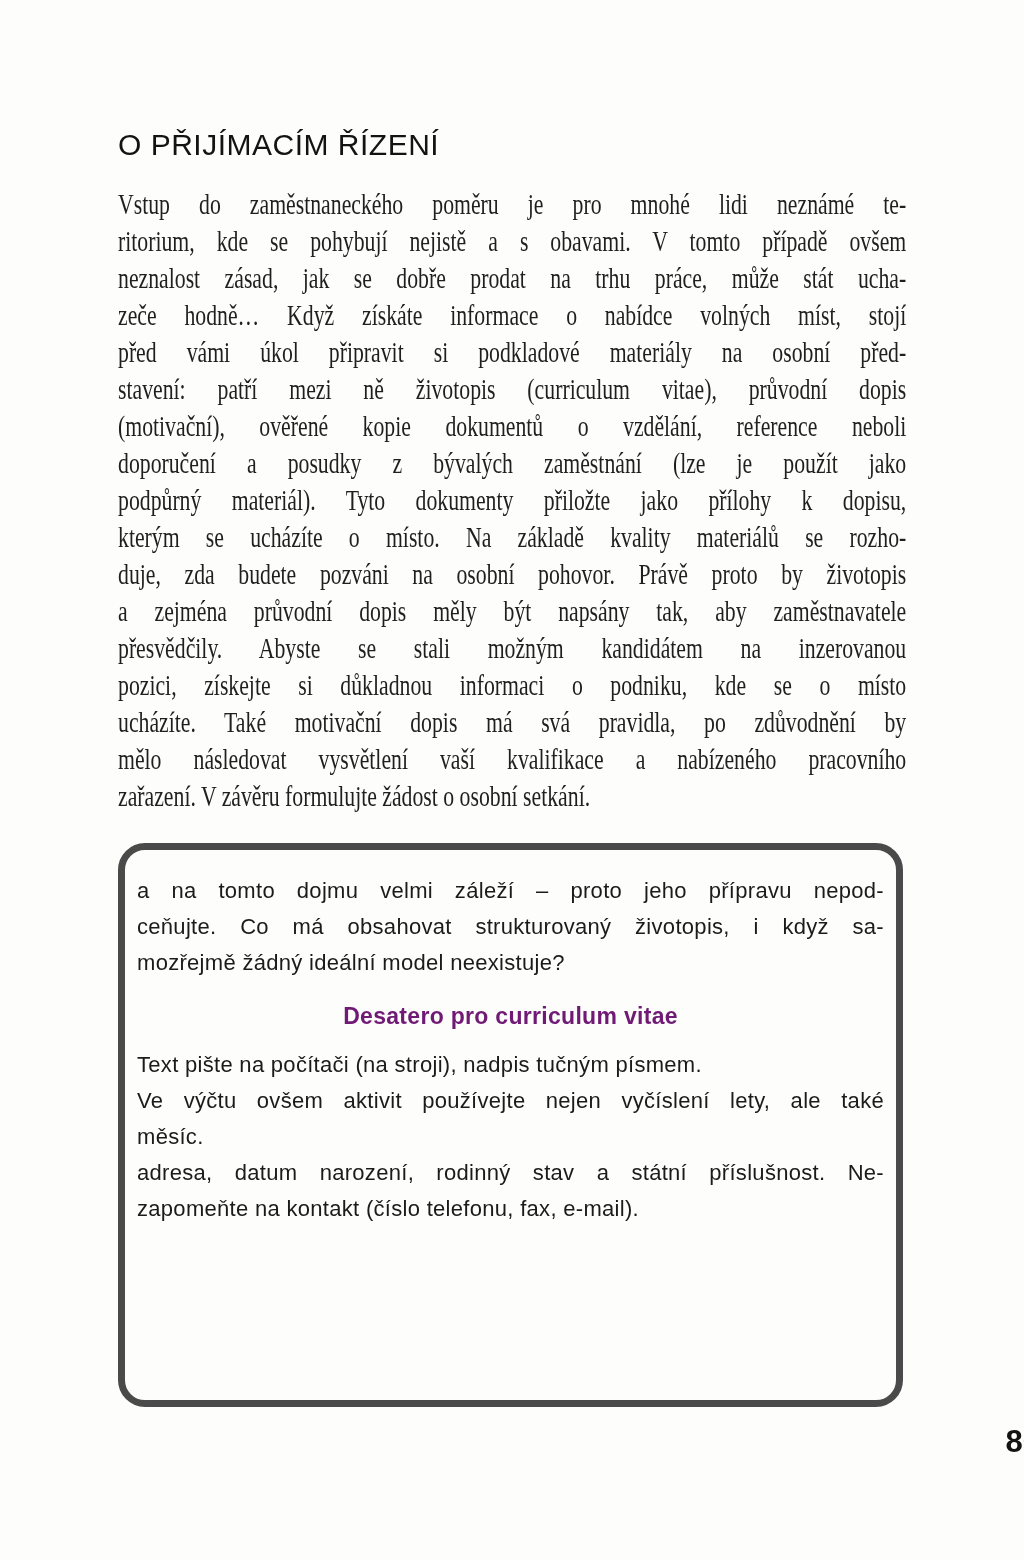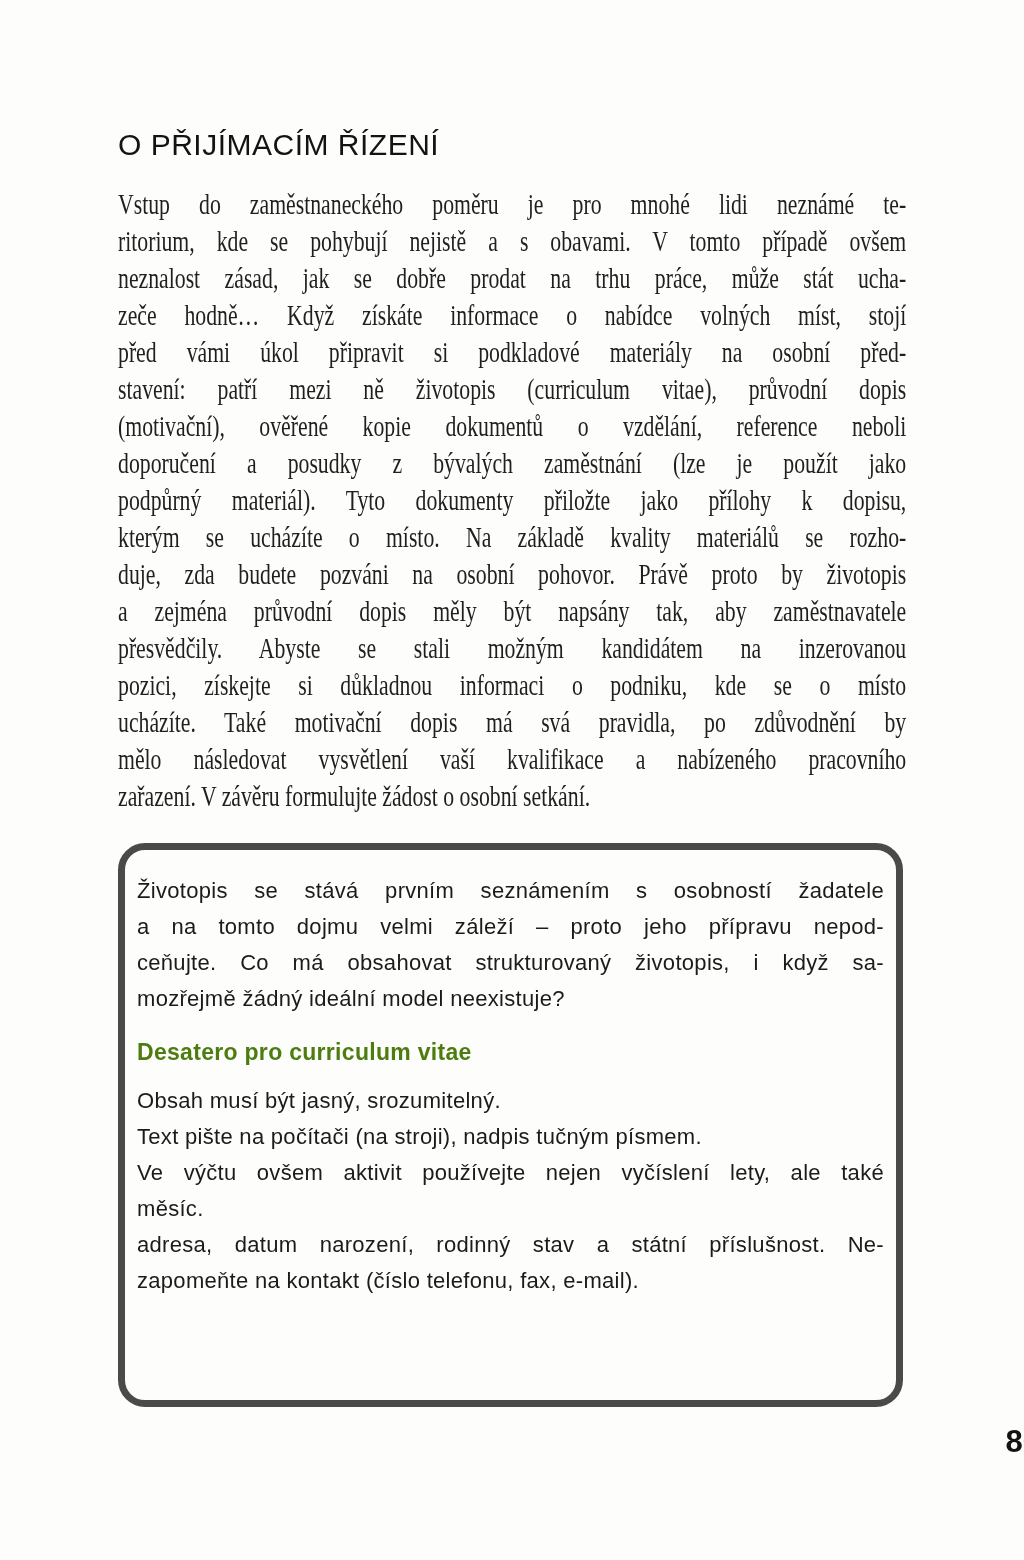--- a/index.html
+++ b/index.html
@@ -57,26 +57,26 @@
     border-radius: 27px;
     padding: 23px 12px 0 12px;
     background: transparent;
     font-family: "Liberation Sans", sans-serif;
     font-size: 22px;
     line-height: 36px;
     letter-spacing: 0.3px;
     color: #1b1b1b;
   }
   .callout-heading {
-    text-align: left;
+    text-align: center;
     font-weight: bold;
     font-size: 23px;
     line-height: 36px;
     margin: 17px 0 13px 0;
-    color: #4d7c0f;
+    color: #701a75;
   }
   .page-number {
     position: absolute;
     left: 16px;
     top: 1424px;
     width: 1024px;
     text-align: right;
     font-family: "Liberation Sans", sans-serif;
     font-weight: bold;
     font-size: 31px;
@@ -107,30 +107,28 @@
       <div class="tl jl">přesvědčily. Abyste se stali možným kandidátem na inzerovanou</div>
       <div class="tl jl">pozici, získejte si důkladnou informaci o podniku, kde se o místo</div>
       <div class="tl jl">ucházíte. Také motivační dopis má svá pravidla, po zdůvodnění by</div>
       <div class="tl jl">mělo následovat vysvětlení vaší kvalifikace a nabízeného pracovního</div>
       <div class="tl">zařazení. V závěru formulujte žádost o osobní setkání.</div>
     </div>
 
   <div class="callout-box" style="border-color: rgb(74, 74, 74);">
 
     <div>
-        <div class="tl jl">Životopis se stává prvním seznámením s osobností žadatele</div>
         <div class="tl jl">a na tomto dojmu velmi záleží – proto jeho přípravu nepod-</div>
         <div class="tl jl">ceňujte. Co má obsahovat strukturovaný životopis, i když sa-</div>
         <div class="tl">mozřejmě žádný ideální model neexistuje?</div>
       </div>
 
     <div class="callout-heading">Desatero pro curriculum vitae</div>
 
     <div>
-        <div class="tl">Obsah musí být jasný, srozumitelný.</div>
         <div class="tl">Text pište na počítači (na stroji), nadpis tučným písmem.</div>
         <div class="tl jl">Ve výčtu ovšem aktivit používejte nejen vyčíslení lety, ale také</div>
         <div class="tl">měsíc.</div>
         <div class="tl jl">adresa, datum narození, rodinný stav a státní příslušnost. Ne-</div>
         <div class="tl">zapomeňte na kontakt (číslo telefonu, fax, e-mail).</div>
       </div>
 
   </div>
 
   <div class="page-number">86</div>

